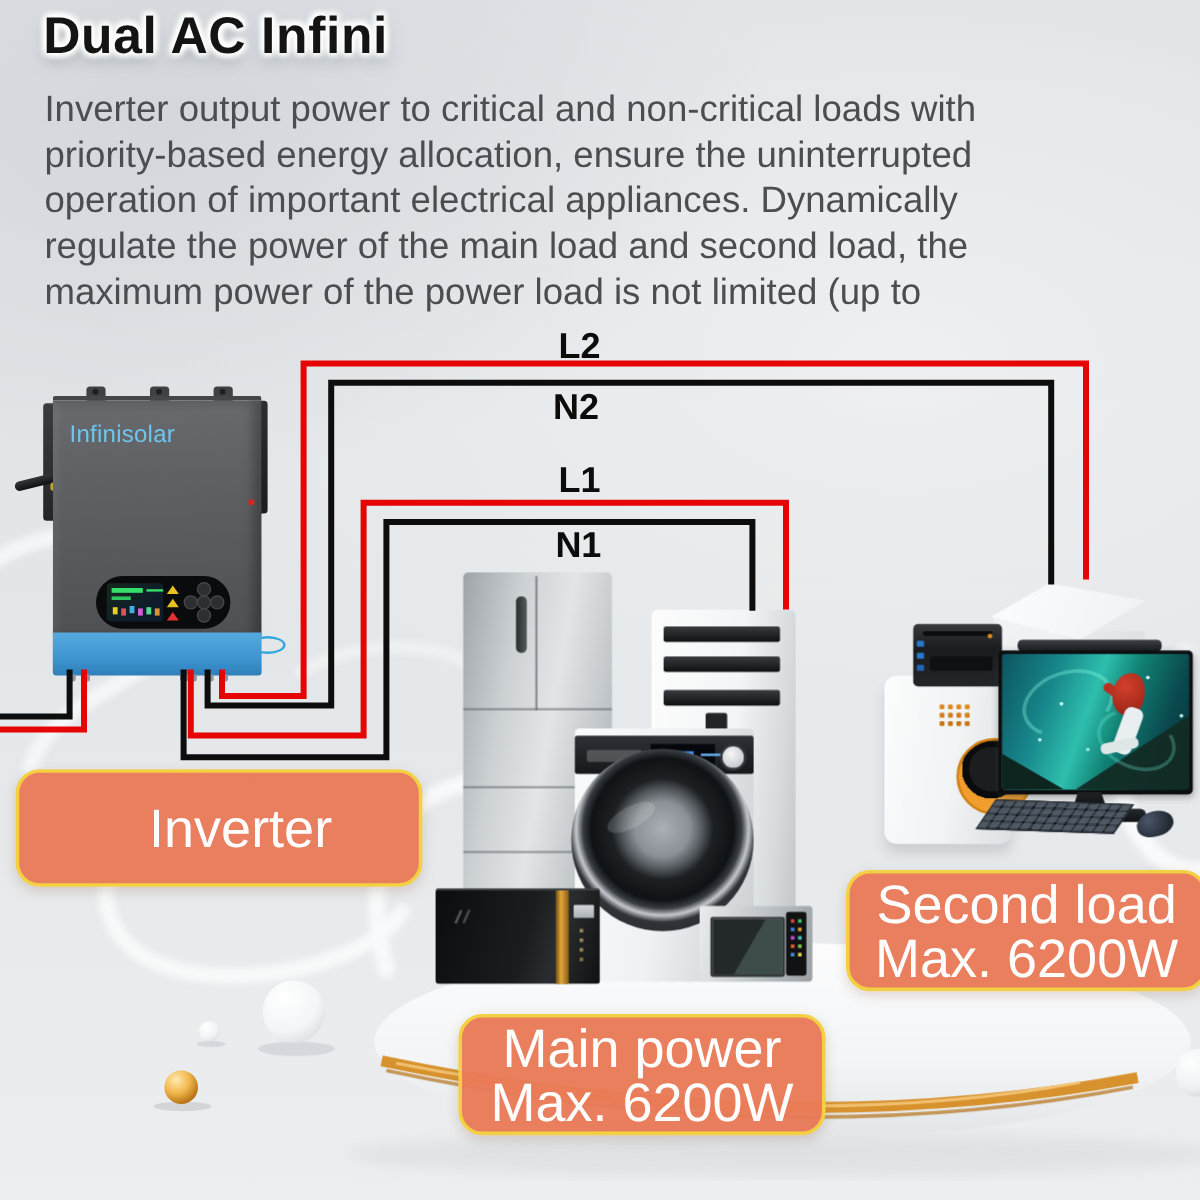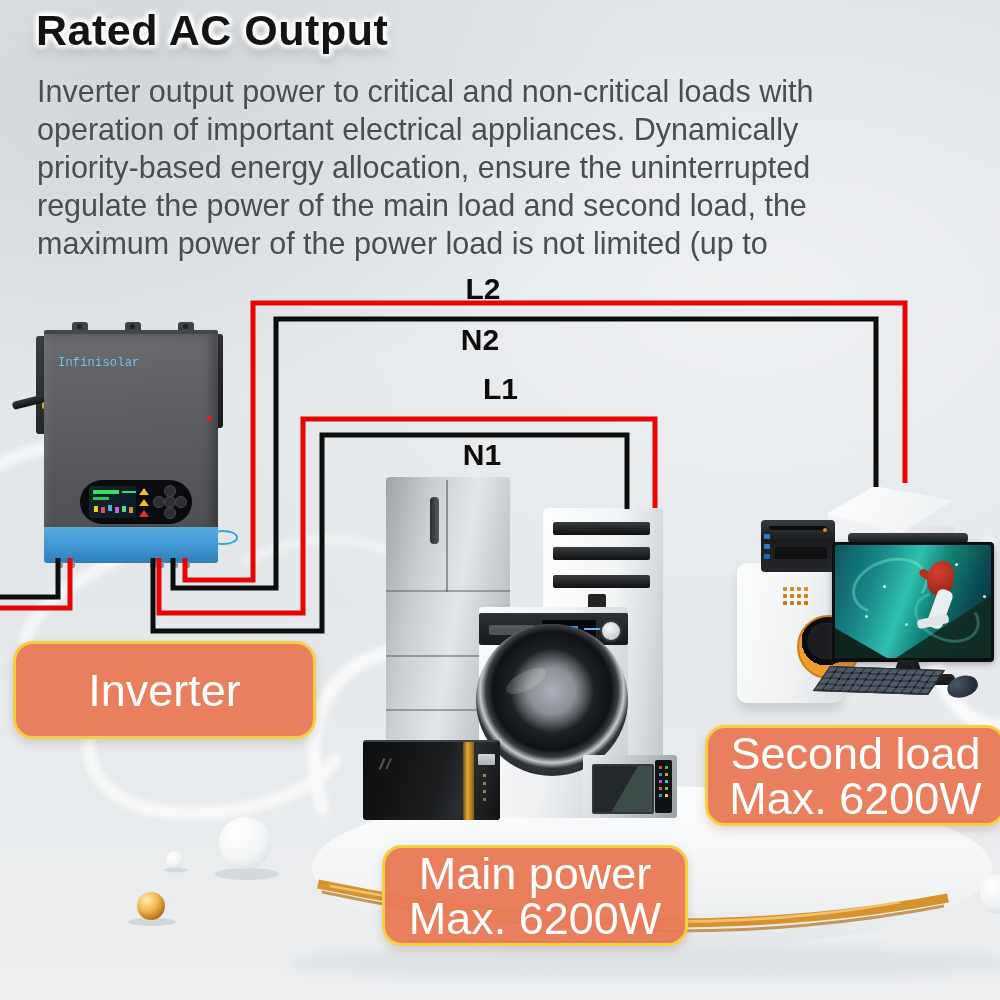--- a/index.html
+++ b/index.html
@@ -38,21 +38,21 @@
   .inv-tab i{position:absolute;left:5px;top:2px;width:5px;height:5px;border-radius:50%;background:#1e2022;}
   .inv-brkL{left:22px;top:18px;width:12px;height:98px;background:linear-gradient(#3a3d40,#232527);border-radius:3px;}
   .inv-brkR{left:192px;top:16px;width:17px;height:94px;background:linear-gradient(#2c2e30,#1a1c1e);border-radius:3px;}
   .inv-body{
     left:30px;top:12px;width:174px;height:197px;border-radius:2px;
     background:linear-gradient(178deg,#686a6d,#5d5f62 40%,#4f5154 96%);
     border-top:4px solid #44464a;
     box-shadow:inset -7px 0 9px rgba(0,0,0,.28), inset 4px 0 6px rgba(255,255,255,.06);
   }
   .inv-logo{left:14px;top:17px;font-size:16.5px;font-weight:700;color:#1da1e4;letter-spacing:.2px;}
-  .inv-logo span{font-weight:400;color:#6ec6ef;font-size:12px;font-family:Liberation Mono, monospace;}
+  .inv-logo span{font-weight:400;color:#6ec6ef;font-size:20px;}
   .inv-reddot{left:163px;top:82px;width:5px;height:5px;border-radius:50%;background:#e02020;}
   .inv-pill{left:36px;top:146px;width:112px;height:44px;border-radius:22px;background:#0a0b0c;}
   .inv-screen{left:9px;top:6px;width:47px;height:32px;border-radius:3px;
     background:linear-gradient(140deg,#16281c,#0e1c2c 70%);overflow:hidden;}
   .inv-screen .d1{position:absolute;left:4px;top:4px;width:26px;height:4px;background:#35e06a;box-shadow:28px 0 0 -1px #35e06a;}
   .inv-screen .d2{position:absolute;left:4px;top:11px;width:16px;height:3px;background:#2ec45e;}
   .inv-screen .px{position:absolute;left:5px;top:20px;width:4px;height:6px;background:#e8d020;
     box-shadow:7px 1px 0 #e05050,14px -1px 0 #40b0e0,21px 1px 0 #d060d0,28px 0 0 #4ae08a,35px 1px 0 #e09030;}
   .tri{width:0;height:0;border-left:5px solid transparent;border-right:5px solid transparent;}
   .btn{width:10px;height:10px;border-radius:50%;background:#2c2e31;border:1px solid #47494d;}
@@ -210,25 +210,25 @@
       <path d="M330,886 Q650,948 900,902" stroke="#f6c97c" stroke-width="2.5" opacity="0.85"></path>
       <path d="M322,892 Q650,962 944,906" stroke="#b5721a" stroke-width="3" opacity="0.7"></path>
     </g>
     <g fill="#c7ccd0">
       <ellipse cx="152" cy="922" rx="24" ry="4" opacity="0.7"></ellipse>
       <ellipse cx="247" cy="874" rx="32" ry="6" opacity="0.6"></ellipse>
       <ellipse cx="176" cy="870" rx="12" ry="2.5" opacity="0.6"></ellipse>
     </g>
   </svg>
 
-  <div class="abs title">Rated AC Output</div>
+  <div class="abs title">Dual AC Infini</div>
   <div class="abs para">
     <div>Inverter output power to critical and non-critical loads with</div>
+    <div>priority-based energy allocation, ensure the uninterrupted</div>
     <div>operation of important electrical appliances. Dynamically</div>
-    <div>priority-based energy allocation, ensure the uninterrupted</div>
     <div>regulate the power of the main load and second load, the</div>
     <div>maximum power of the power load is not limited (up to</div>
   </div>
 
   <div class="abs fridge">
     <div class="split"></div>
     <div class="handle"></div>
     <div class="seam" style="top:113px;"></div>
     <div class="seam" style="top:178px;"></div>
     <div class="seam" style="top:232px;"></div>
@@ -351,24 +351,24 @@
     </g>
     <g fill="none" stroke-width="5" stroke="#e60505">
       <path d="M70,558 V608 H-5"></path>
       <path d="M159,558 V613 H303 V419 H655 V508"></path>
       <path d="M185,558 V580 H253 V303 H905 V483"></path>
     </g>
   </svg>
 
   <div class="abs wire-label" style="left:448px;top:272px;">L2</div>
   <div class="abs wire-label" style="left:445px;top:323px;">N2</div>
-  <div class="abs wire-label" style="left:448px;top:372px;text-align:right;">L1</div>
+  <div class="abs wire-label" style="left:448px;top:384px;">L1</div>
   <div class="abs wire-label" style="left:447px;top:438px;">N1</div>
 
-  <div class="abs callout" style="left:13px;top:641px;width:297px;height:92px;">
+  <div class="abs callout" style="left:13px;top:641px;width:297px;height:92px;padding-left:36px;">
     <div>Inverter</div>
   </div>
   <div class="abs callout" style="left:705px;top:725px;width:295px;height:95px;">
     <div>Second load</div>
     <div>Max. 6200W</div>
   </div>
   <div class="abs callout" style="left:382px;top:845px;width:300px;height:95px;">
     <div>Main power</div>
     <div>Max. 6200W</div>
   </div>

